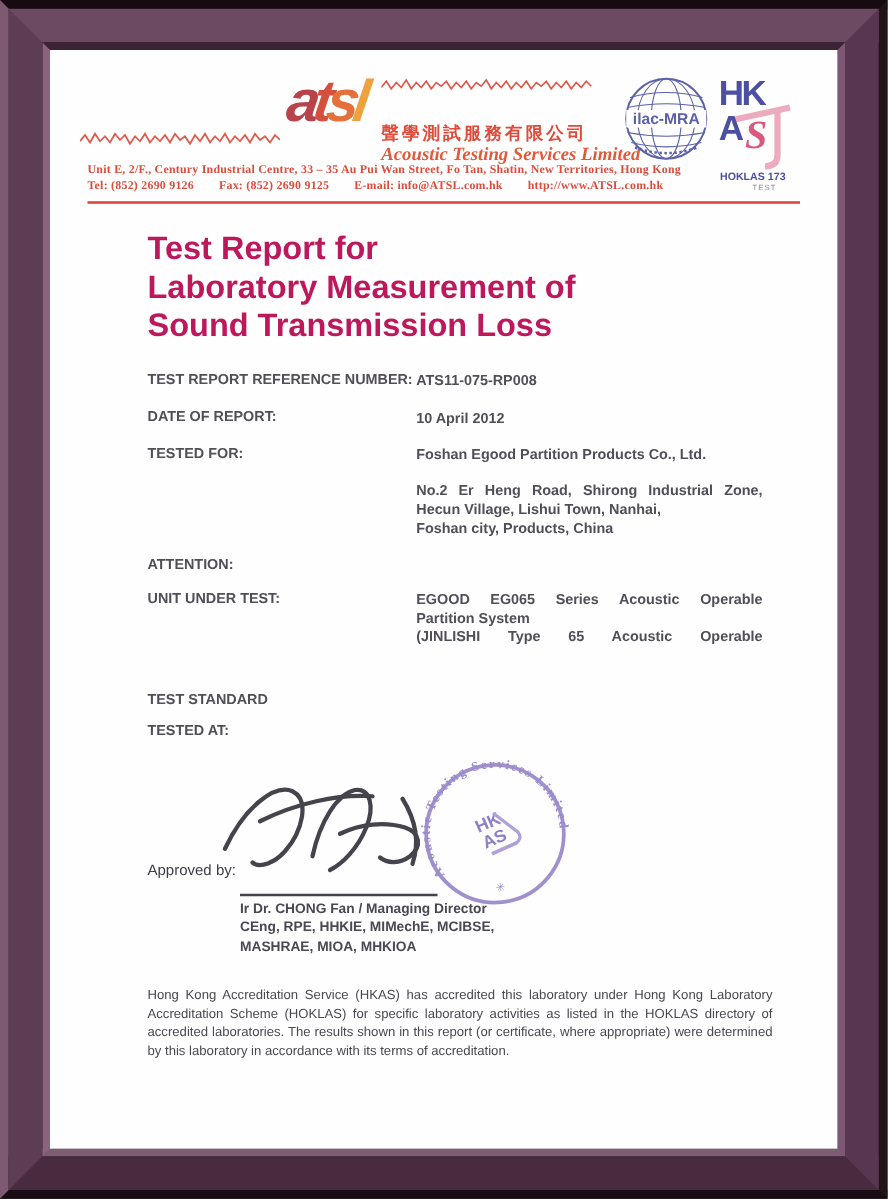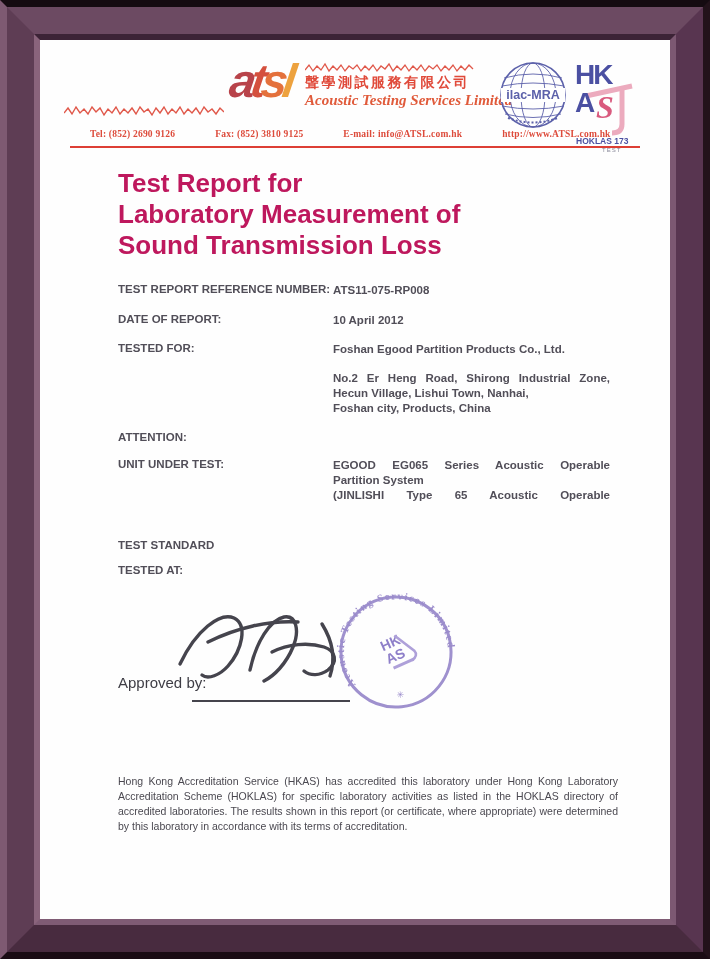--- a/index.html
+++ b/index.html
@@ -20,49 +20,49 @@
     overflow:hidden; position:relative; color:#4e4b55; }
 
   
   .brandrow { display:flex; align-items:flex-start; position:relative; height:66px; }
   .wave-left { position:absolute; left:-6px; bottom:8px; }
   .logo-letters { display:flex; align-items:flex-end; margin-left:160px;
     font-weight:bold; font-style:italic; font-size:47px; line-height:0.9;
     letter-spacing:-5px; transform:skewX(-8deg); }
   .lg1{color:#b8434a;} .lg2{color:#d4503e;} .lg3{color:#e4713c;} .lg4{color:#eda23e;}
   .namecol { margin-left:14px; padding-top:2px; }
-  .zh { color:#e04a3a; font-weight:bold; font-size:14px; letter-spacing:2.5px; white-space:nowrap; }
+  .zh { color:#e04a3a; font-weight:bold; font-size:14px; letter-spacing:2.5px; white-space:nowrap;margin-top:24px; }
   .en { color:#e05a3a; font-weight:bold; font-style:italic; font-size:15px;
     font-family:"Liberation Serif", serif; white-space:nowrap; }
   .logos-right { position:absolute; right:0; top:0; display:flex; align-items:flex-start; gap:6px; }
 
   .addr { color:#dd4b3b; font-family:"Liberation Serif", serif; font-weight:bold;
     font-size:9.5px; margin-top:5px; letter-spacing:0.2px; }
   .addr2 { display:flex; gap:0; margin-top:3px; }
-  .addr2 span { margin-right:20px;margin-left:20px; }
+  .addr2 span { margin-right:20px; }
   .redrule { height:2px; background:#dd3f35; margin-top:7px; }
 
   
   .title { margin:20px 0 0 48px; font-size:26px; font-weight:bold; color:#be185d; line-height:1.2; }
 
   
   .content { margin:21px 30px 0 48px; }
   .frow { display:flex; margin-bottom:15px; }
   .flabel { width:215px; flex:none; font-weight:bold; font-size:11.5px; color:#514e58; }
   .fvalue { flex:1; font-weight:bold; font-size:11.5px; color:#514e58; line-height:1.3; }
   .just { text-align:justify; text-align-last:justify; }
   .addrblock { margin-top:14px; }
   .gap-lg { margin-bottom:36px; }
   .gap-sm { margin-bottom:13px; }
 
   
   .approval { position:relative; height:136px; margin-top:40px; }
   .sig-svg { position:absolute; left:56px; top:-16px; }
   .stamp { position:absolute; left:216px; top:-26px; transform:rotate(-6deg); opacity:0.88; }
-  .approved-label { position:absolute; left:0; top:58px; font-size:15px; color:#3e3d45; }
+  .approved-label { position:absolute; left:0; top:58px; font-size:12px; color:#3e3d45; }
   .sig-line { position:absolute; left:74px; top:84px; width:158px; border-bottom:2px solid #45444c; }
   .sig-names { position:absolute; left:74px; top:89px; font-size:11px; font-weight:600;
     color:#4a4852; line-height:1.4; }
 
   
   .footer { margin:22px 22px 0 48px; }
   .accred { font-size:10.5px; color:#4a4850; line-height:1.42; text-align:justify; }
 </style>
 </head>
 <body>
@@ -108,23 +108,24 @@
         <path d="M12,36 L58,26" stroke="#ecabbe" stroke-width="5" fill="none"></path>
         <path d="M48,28 L48,64 Q48,73 38,73" stroke="#ecabbe" stroke-width="5" fill="none"></path>
         <text x="1" y="52" font-size="28" font-weight="900" font-family="Liberation Sans, sans-serif" fill="#4b50a2">A</text>
         <text x="22" y="58" font-size="32" font-weight="bold" font-style="italic" font-family="Liberation Serif, serif" fill="#d95a7e">S</text>
         <text x="2" y="84" font-size="8.5" font-weight="bold" font-family="Liberation Sans, sans-serif" fill="#4b50a2">HOKLAS 173</text>
         <text x="28" y="92" font-size="6" letter-spacing="1" font-family="Liberation Sans, sans-serif" fill="#8a8a9a">TEST</text>
       </svg>
     </div>
   </div>
 
+  <div class="addr">Unit E, 2/F., Century Industrial Centre, 33 – 35 Au Pui Wan Street, Fo Tan, Shatin, New Territories, Hong Kong</div>
   <div class="addr addr2">
     <span>Tel: (852) 2690 9126</span>
-    <span>Fax: (852) 3810 9125</span>
+    <span>Fax: (852) 2690 9125</span>
     <span>E-mail: info@ATSL.com.hk</span>
     <span>http://www.ATSL.com.hk</span>
   </div>
   <div class="redrule"></div>
 
   <div class="title">
     <div>Test Report for</div>
     <div>Laboratory Measurement of</div>
     <div>Sound Transmission Loss</div>
   </div>
@@ -195,20 +196,25 @@
         <g transform="translate(62,58) rotate(-18)">
           <text x="-13" y="-2" font-size="14" font-weight="900" fill="#7f6ec2" font-family="Liberation Sans, sans-serif">HK</text>
           <text x="-13" y="12" font-size="14" font-weight="900" fill="#7f6ec2" font-family="Liberation Sans, sans-serif">AS</text>
           <path d="M4,-12 L16,10 Q18,16 10,18" stroke="#a394d4" stroke-width="2.6" fill="none"></path>
           <rect x="-10" y="16" width="22" height="3" fill="#a394d4"></rect>
         </g>
         <text x="62" y="108" text-anchor="middle" font-size="9" fill="#8d7cc4">✳</text>
       </svg>
       <div class="approved-label">Approved by:</div>
       <div class="sig-line"></div>
+      <div class="sig-names">
+        <div>Ir Dr. CHONG Fan / Managing Director</div>
+        <div>CEng, RPE, HHKIE, MIMechE, MCIBSE,</div>
+        <div>MASHRAE, MIOA, MHKIOA</div>
+      </div>
     </div>
   </div>
 
   <div class="footer">
     <div class="accred">Hong Kong Accreditation Service (HKAS) has accredited this laboratory under Hong Kong Laboratory Accreditation Scheme (HOKLAS) for specific laboratory activities as listed in the HOKLAS directory of accredited laboratories. The results shown in this report (or certificate, where appropriate) were determined by this laboratory in accordance with its terms of accreditation.</div>
 
   </div>
 
 </div>
 </div>

